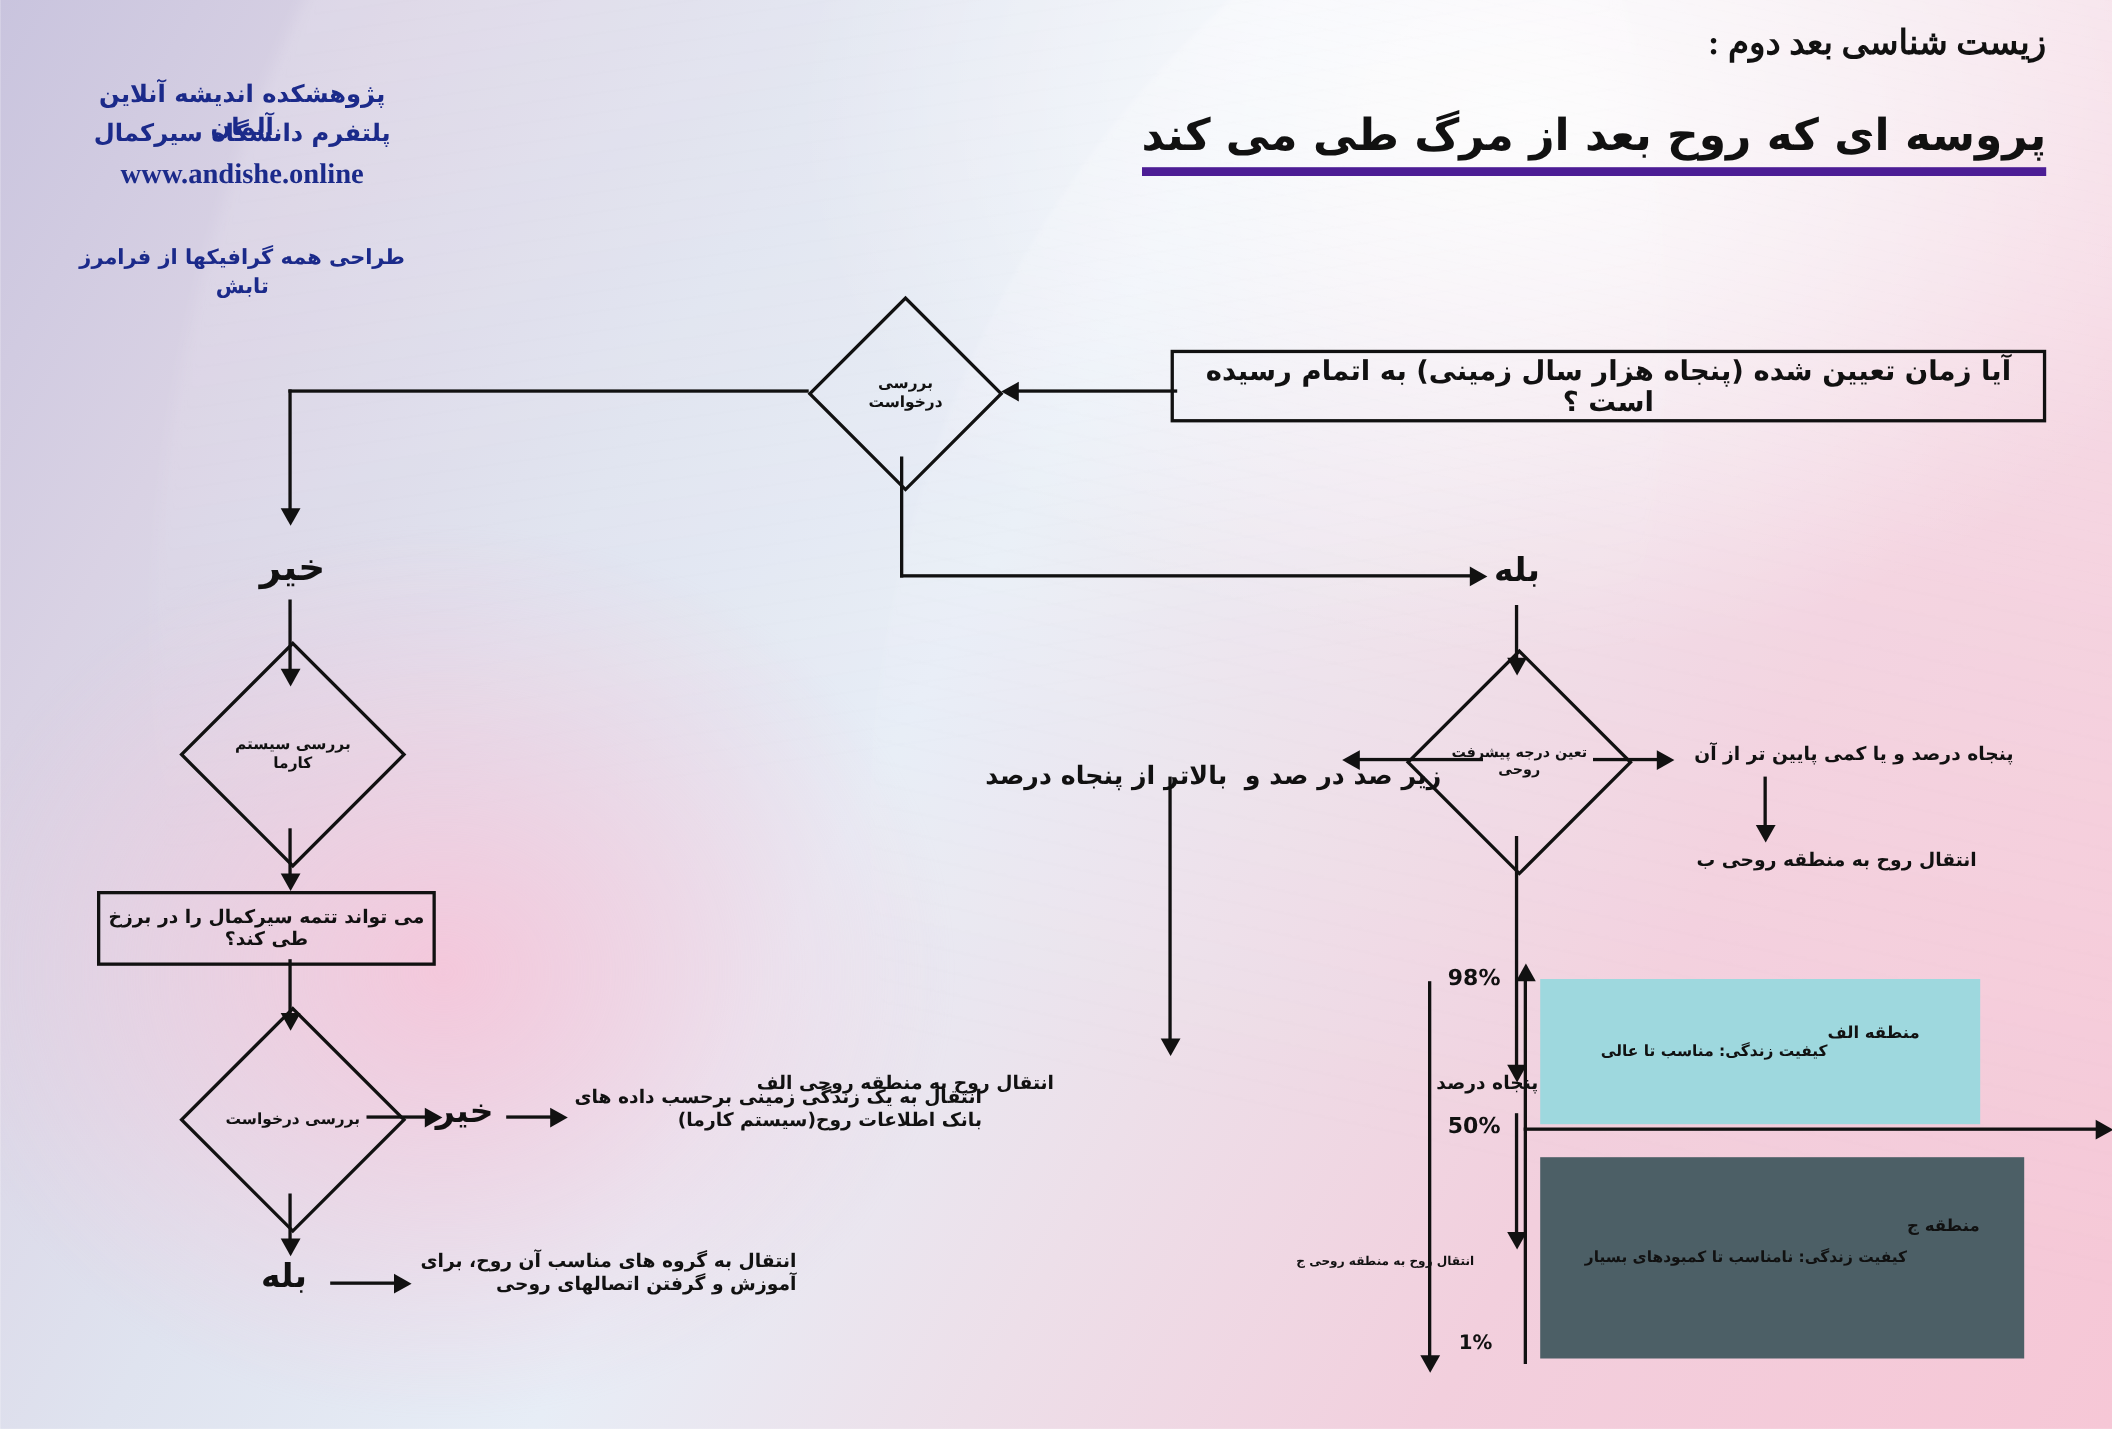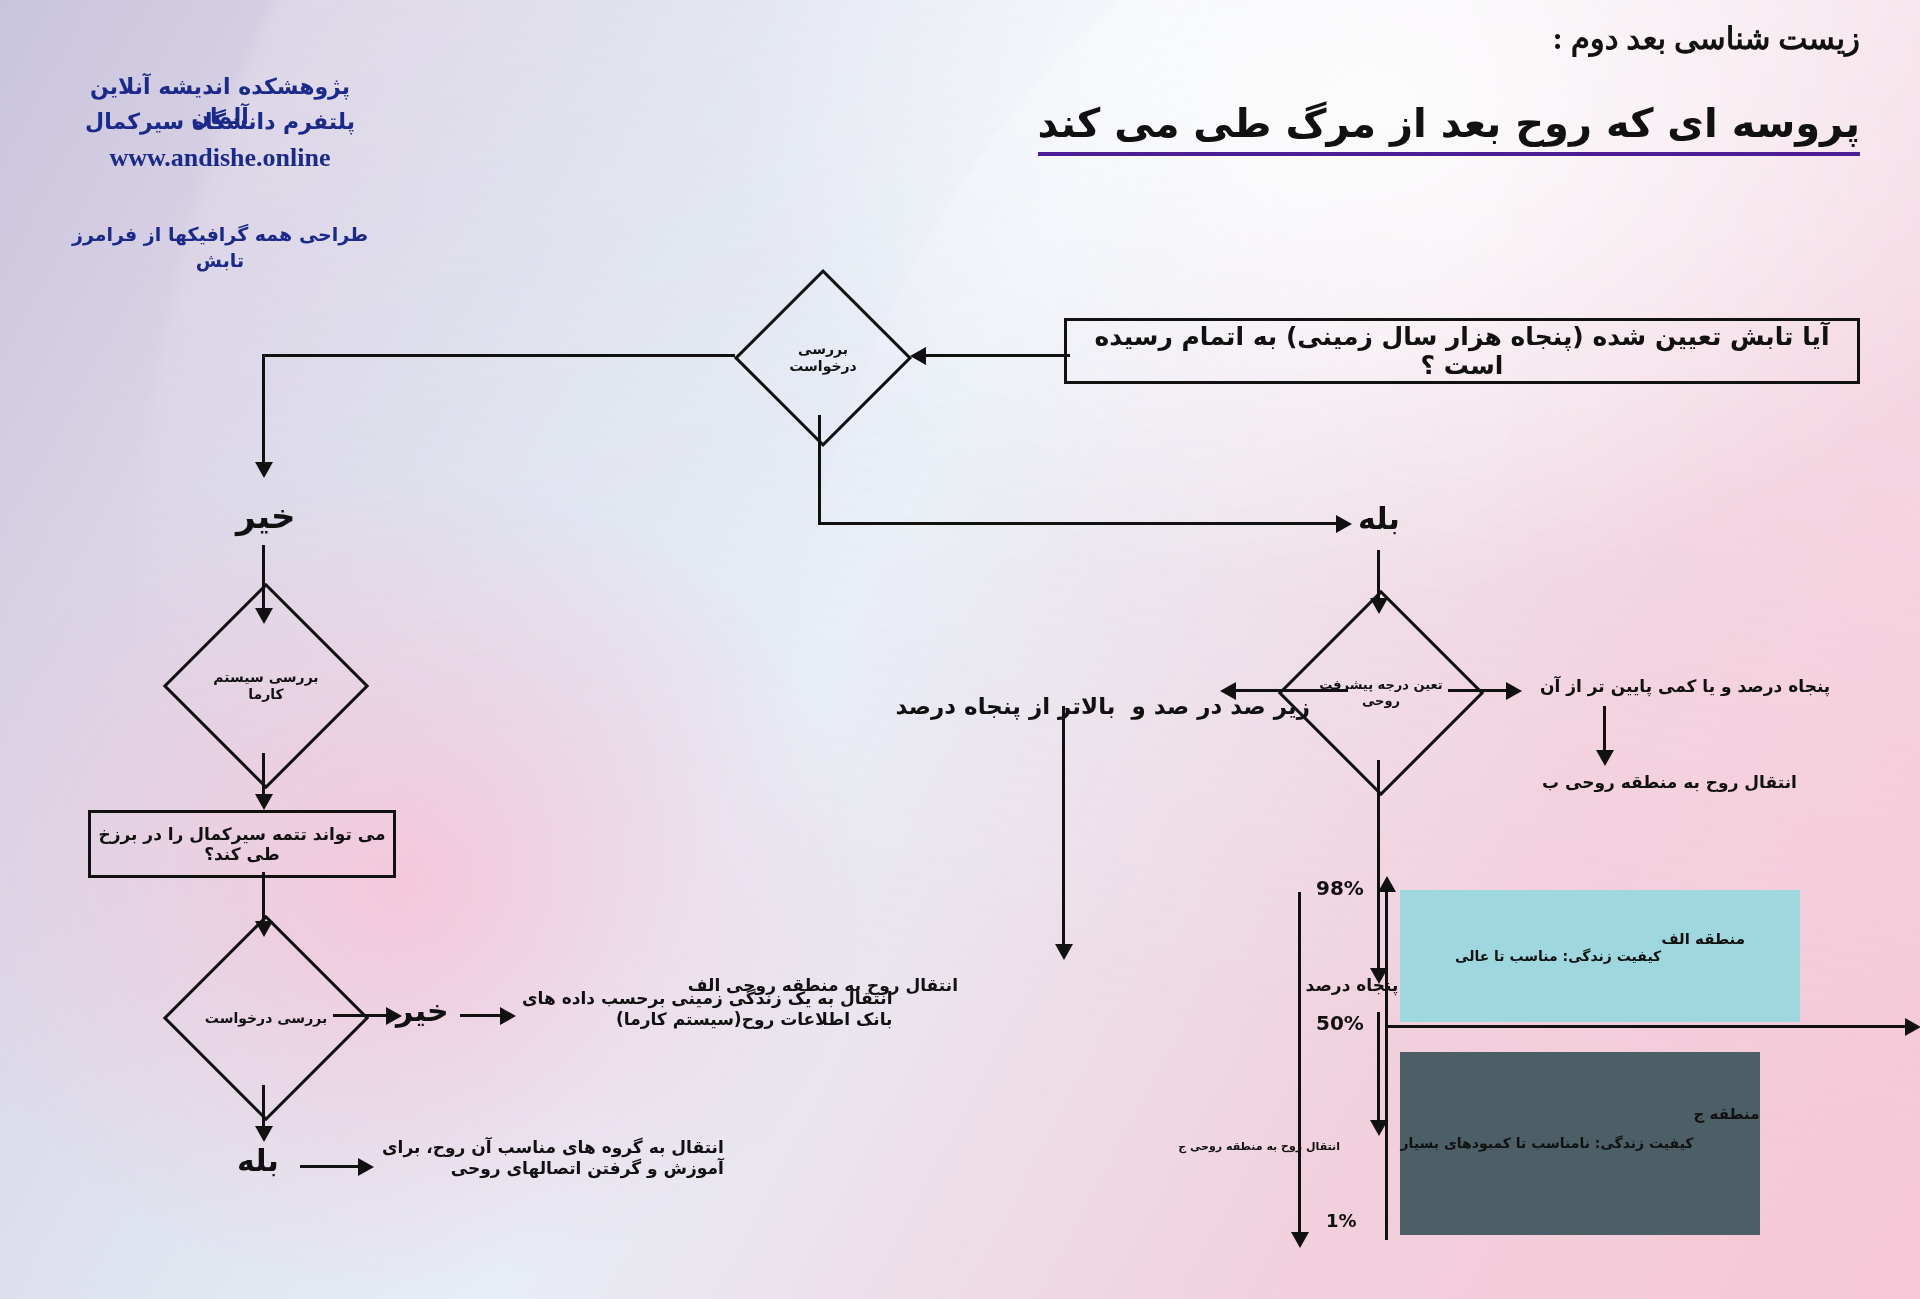--- a/index.html
+++ b/index.html
@@ -56,29 +56,29 @@
 </head>
 <body>
 
 <div id="bg"></div>
 <div id="swoosh2"></div>
 <div id="swoosh"></div>
 <div id="pinkcorner"></div>
 
 <div class="txt" style="right:60px;top:20px;font-size:31px;font-family:Liberation Serif, serif;">زیست شناسی بعد دوم :</div>
 <div style="position:absolute;right:60px;top:98px;">
-  <div class="txt" style="position:static;font-size:40px;border-bottom:4px solid #4c1d95;padding-bottom:4px;display:inline-block;">پروسه ای که روح بعد از مرگ طی می کند</div>
+  <div class="txt" style="position:static;font-size:40px;border-bottom:8px solid #4c1d95;padding-bottom:4px;display:inline-block;">پروسه ای که روح بعد از مرگ طی می کند</div>
 </div>
 
 <div class="brand" style="left:60px;top:72px;width:320px;font-size:22px;">پژوهشکده اندیشه آنلاین آلمان</div>
 <div class="brand" style="left:60px;top:107px;width:320px;font-size:22px;">پلتفرم دانشگاه سیرکمال</div>
 <div class="brand" style="left:60px;top:140px;width:320px;font-size:26px;font-family:'Liberation Serif',serif;">www.andishe.online</div>
 <div class="brand" style="left:50px;top:222px;width:340px;font-size:19px;">طراحی همه گرافیکها از فرامرز تابش</div>
 
-<div class="rect" style="right:60px;top:318px;width:790px;height:60px;font-size:25px;">آیا تابش تعیین شده (پنجاه هزار سال زمینی) به اتمام رسیده است ؟</div>
+<div class="rect" style="right:60px;top:318px;width:790px;height:60px;font-size:25px;">آیا زمان تعیین شده (پنجاه هزار سال زمینی) به اتمام رسیده است ؟</div>
 
 <div class="ln hline" style="left:925px;top:354px;width:145px;"></div>
 <div class="arw arw-left" style="left:910px;top:347px;"></div>
 
 <div class="diamond" style="left:760px;top:295px;width:120px;height:120px;">
   <span style="font-size:14px;">بررسی درخواست</span>
 </div>
 
 <div class="ln hline" style="left:262px;top:354px;width:473px;"></div>
 <div class="ln vline" style="left:262px;top:354px;height:112px;"></div>
@@ -171,18 +171,18 @@
   <div class="axisnum" style="left:26px;top:-4px;">98%</div>
   <div class="axisnum" style="left:26px;top:131px;">50%</div>
   <div class="axisnum" style="left:36px;top:330px;font-size:18px;">1%</div>
 
   <div class="zone" style="left:110px;top:10px;width:400px;height:132px;background:#9ed8de;">
     <div class="zlabel" style="margin-bottom:34px;">منطقه الف</div>
     <div class="zdesc">کیفیت زندگی:  مناسب تا عالی</div>
   </div>
 
 
-  <div class="zone" style="left:110px;top:172px;width:360px;height:183px;background:#4c5f66;">
+  <div class="zone" style="left:110px;top:172px;width:440px;height:183px;background:#4c5f66;">
     <div class="zlabel" style="margin-bottom:60px;">منطقه ج</div>
     <div class="zdesc">کیفیت زندگی:
 نامناسب تا کمبودهای بسیار</div>
   </div>
 </div>
 
 </body></html>

